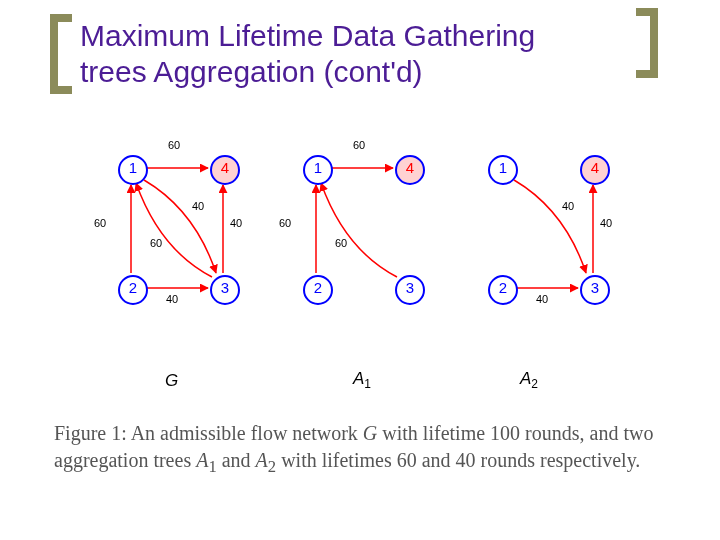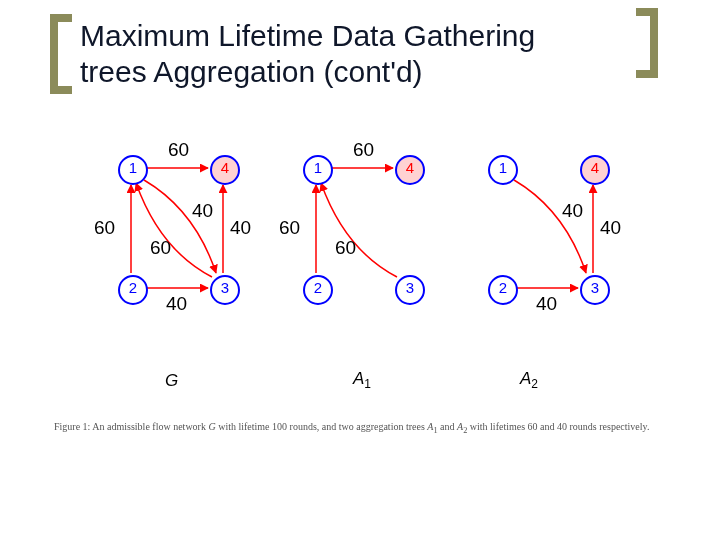--- a/index.html
+++ b/index.html
@@ -35,21 +35,21 @@
   .bracket.right .ht,
   .bracket.right .hb { right: 0; }
 
   .title {
     position: absolute;
     left: 80px;
     top: 18px;
     width: 560px;
     font-size: 30px;
     line-height: 1.2;
-    color: #0f172a;
+    color: #4c1d95;
   }
 
   .figarea {
     position: absolute;
     left: 100px;
     top: 155px;
     width: 520px;
     height: 240px;
   }
   .graph {
@@ -80,21 +80,21 @@
     color: #ff0000;
     background: #ffd2d2;
   }
   .n1 { left: 18px;  top: 0;   }
   .n4 { left: 110px; top: 0;   }
   .n2 { left: 18px;  top: 120px;}
   .n3 { left: 110px; top: 120px;}
 
   .elabel {
     position: absolute;
-    font-size: 19px;
+    font-size: 11px;
     color: #000;
   }
   .glabel {
     position: absolute;
     font-size: 17px;
     font-style: italic;
     color: #000;
     bottom: -26px;
   }
   .glabel sub { font-size: 12px; font-style: normal; }
@@ -105,21 +105,21 @@
     width: 150px; height: 170px;
     overflow: visible;
   }
 
   .caption {
     position: absolute;
     left: 54px;
     top: 420px;
     width: 610px;
     font-family: "Times New Roman", Times, serif;
-    font-size: 10px;
+    font-size: 20px;
     color: #555;
     line-height: 1.35;
     filter: blur(0.5px);
   }
 </style>
 </head>
 <body>
 
 <div class="slide">
 

